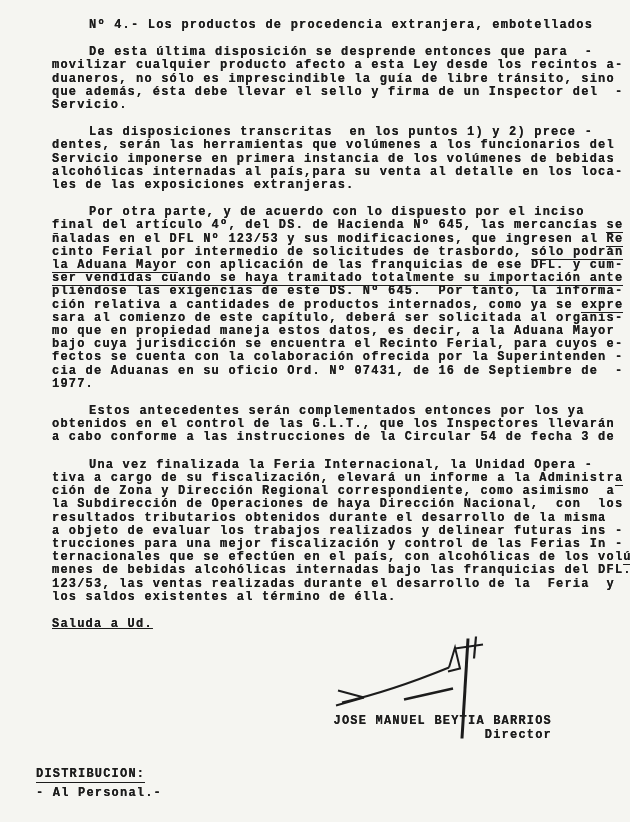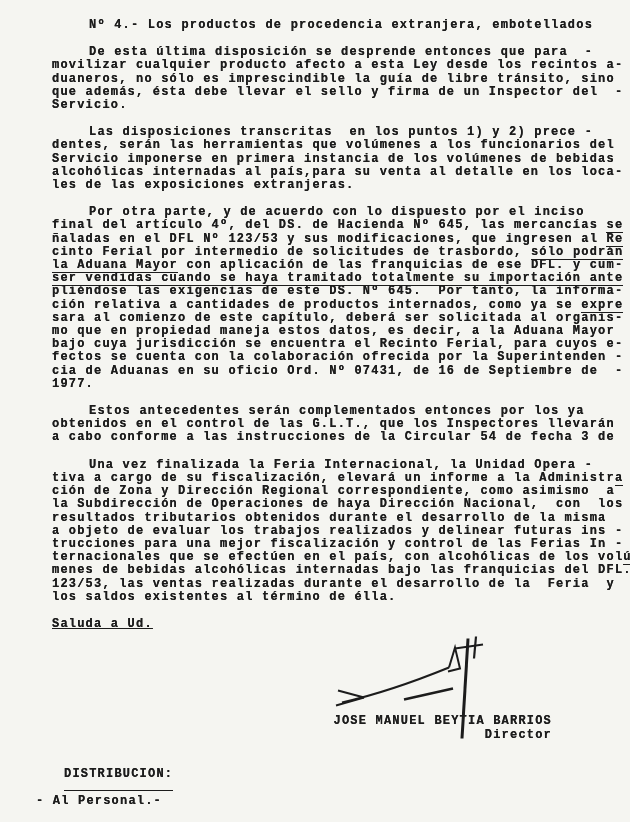--- a/index.html
+++ b/index.html
@@ -52,21 +52,21 @@
   }
   .distribution{
     position:absolute;
     left:36px;top:768px;
     font-size:12px;
     font-weight:700;
     letter-spacing:1.2px;
     line-height:13px;
     text-shadow:0 0 0.4px #2a2a2a;
   }
-  .distribution .heading{display:inline-block;border-bottom:1.5px solid #1c1c1c;padding-bottom:9px;margin-left:28px;}
+  .distribution .heading{display:inline-block;border-bottom:1.5px solid #1c1c1c;padding-bottom:1px;}
   .distribution .item{margin-top:4px;white-space:pre;}
 </style>
 </head>
 <body>
 
 <div class="page">
 
   <div class="doc-body">
 
     <div class="para">

